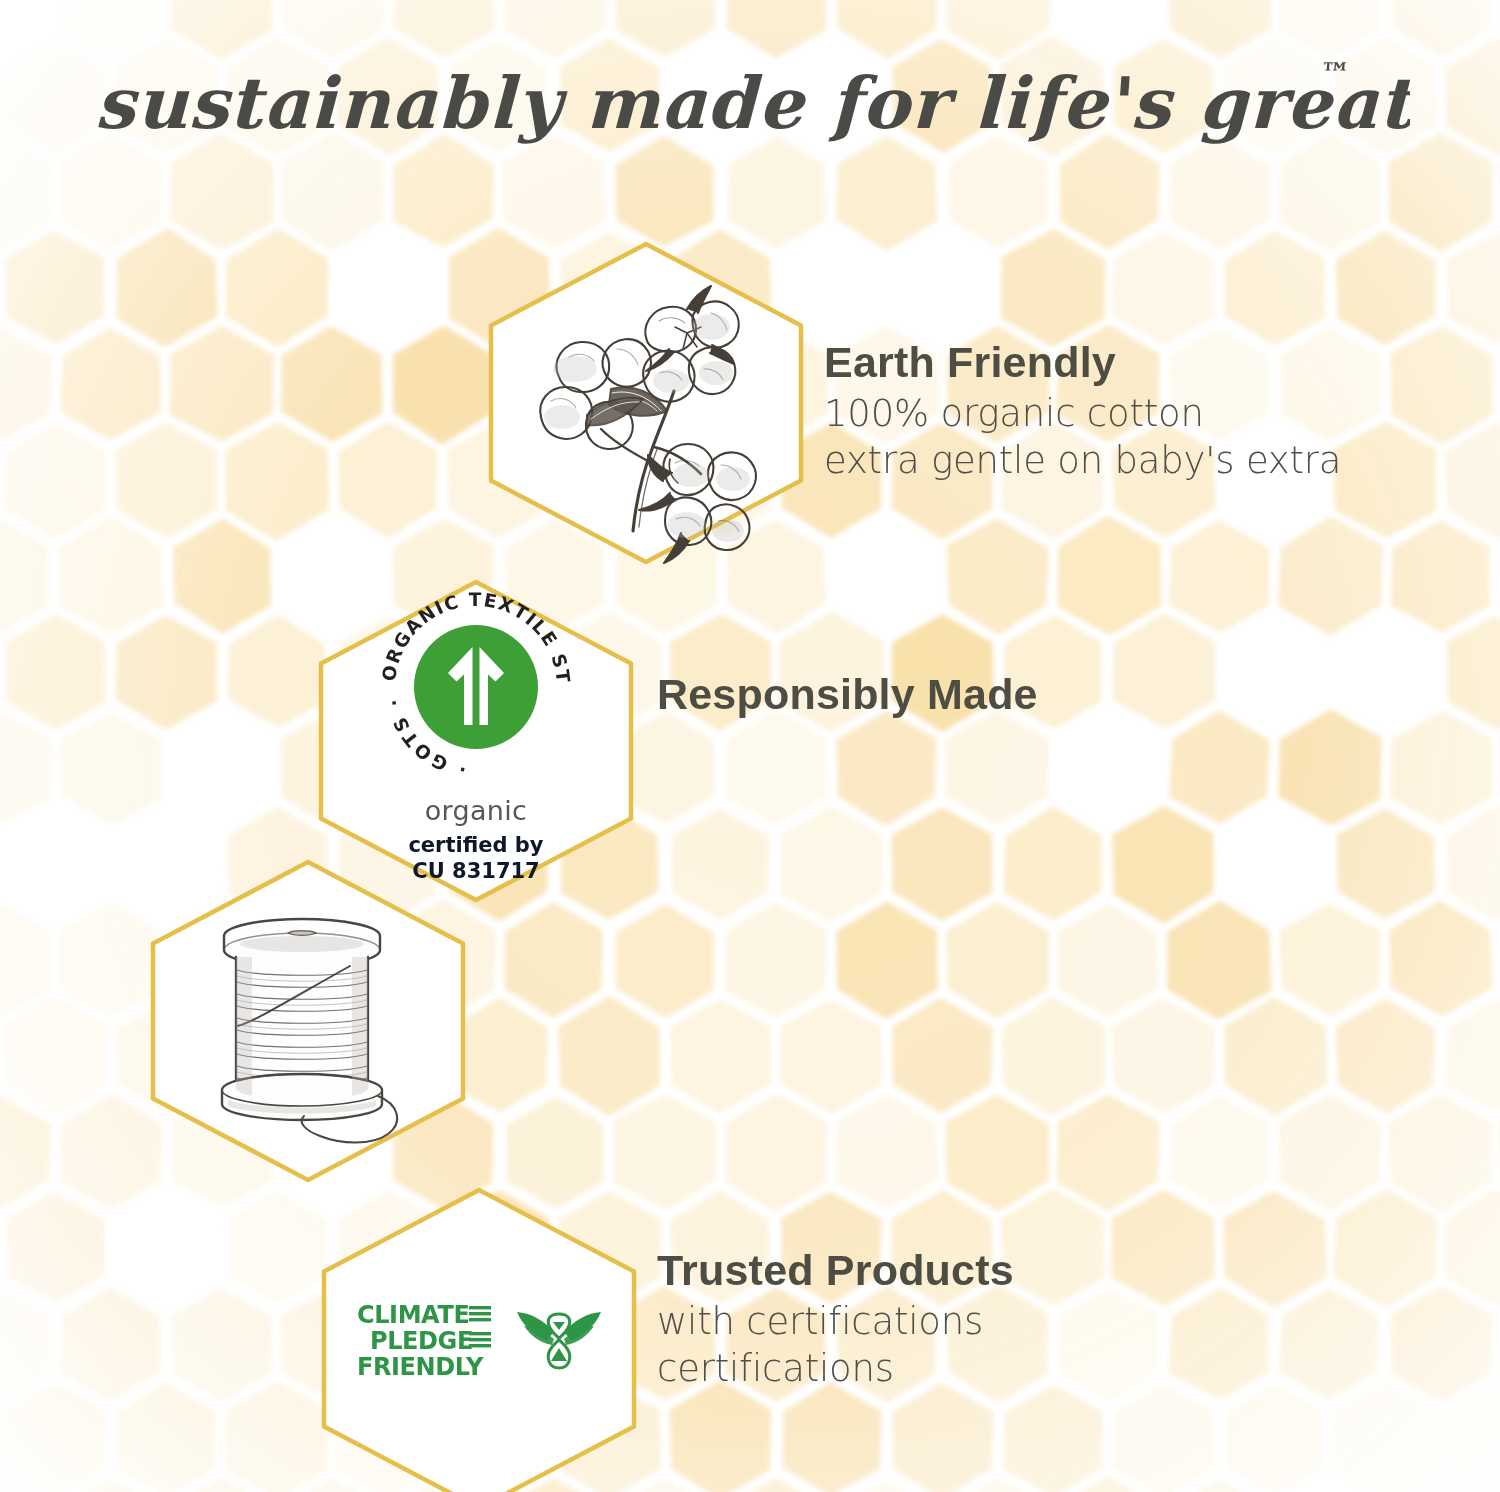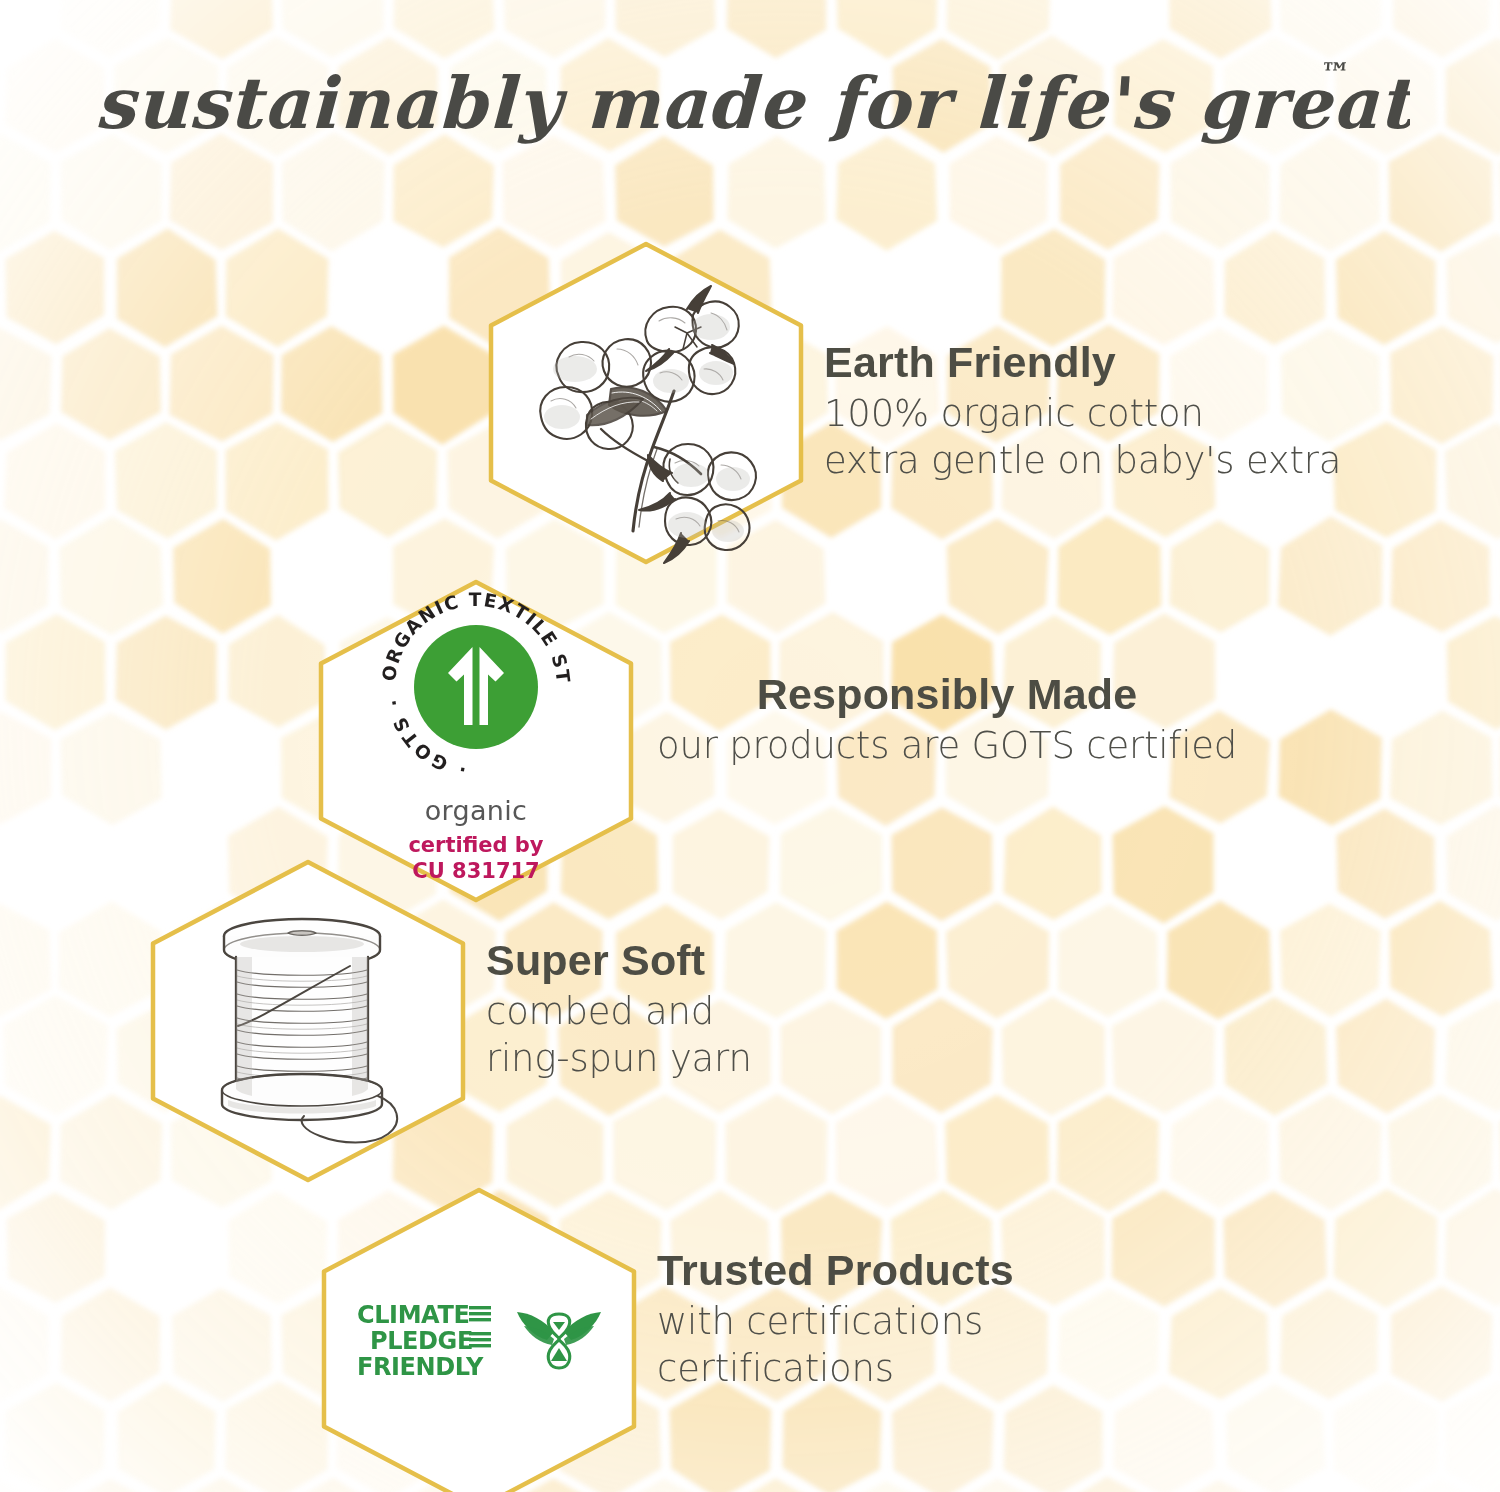--- a/index.html
+++ b/index.html
@@ -83,21 +83,21 @@
     font-weight:normal;
     font-size:27px;
     color:#575757;
     margin-top:10px;
     letter-spacing:0.3px;
   }
   .gots-cert{
     font-family:"DejaVu Sans", sans-serif;
     font-weight:bold;
     font-size:21px;
-    color:#be185d;
+    color:#0f172a;
     line-height:1.22;
     text-align:center;
     margin-top:7px;
   }
 
   
   .cpf-wrap{
     display:flex;align-items:center;justify-content:center;
     gap:19px;
     transform:translateY(-6px);
@@ -670,28 +670,22 @@
   </div>
 
   <div class="feature-text" style="left:824px;top:340px;">
     <div class="feature-title">Earth Friendly</div>
     <div class="feature-line">100% organic cotton</div>
     <div class="feature-line">extra gentle on baby's extra</div>
   </div>
 
   <div class="feature-text" style="left:657px;top:672px;text-align:center;">
     <div class="feature-title">Responsibly Made</div>
-    <div class="feature-line">our products are GOTS certified</div>
-  </div>
-
-  <div class="feature-text" style="left:486px;top:938px;">
-    <div class="feature-title">Super Soft</div>
-    <div class="feature-line">combed and</div>
-    <div class="feature-line">ring-spun yarn</div>
-  </div>
+  </div>
+
 
   <div class="feature-text" style="left:657px;top:1248px;">
     <div class="feature-title">Trusted Products</div>
     <div class="feature-line">with certifications</div>
     <div class="feature-line">certifications</div>
   </div>
 
 </div>
 
 </body></html>

